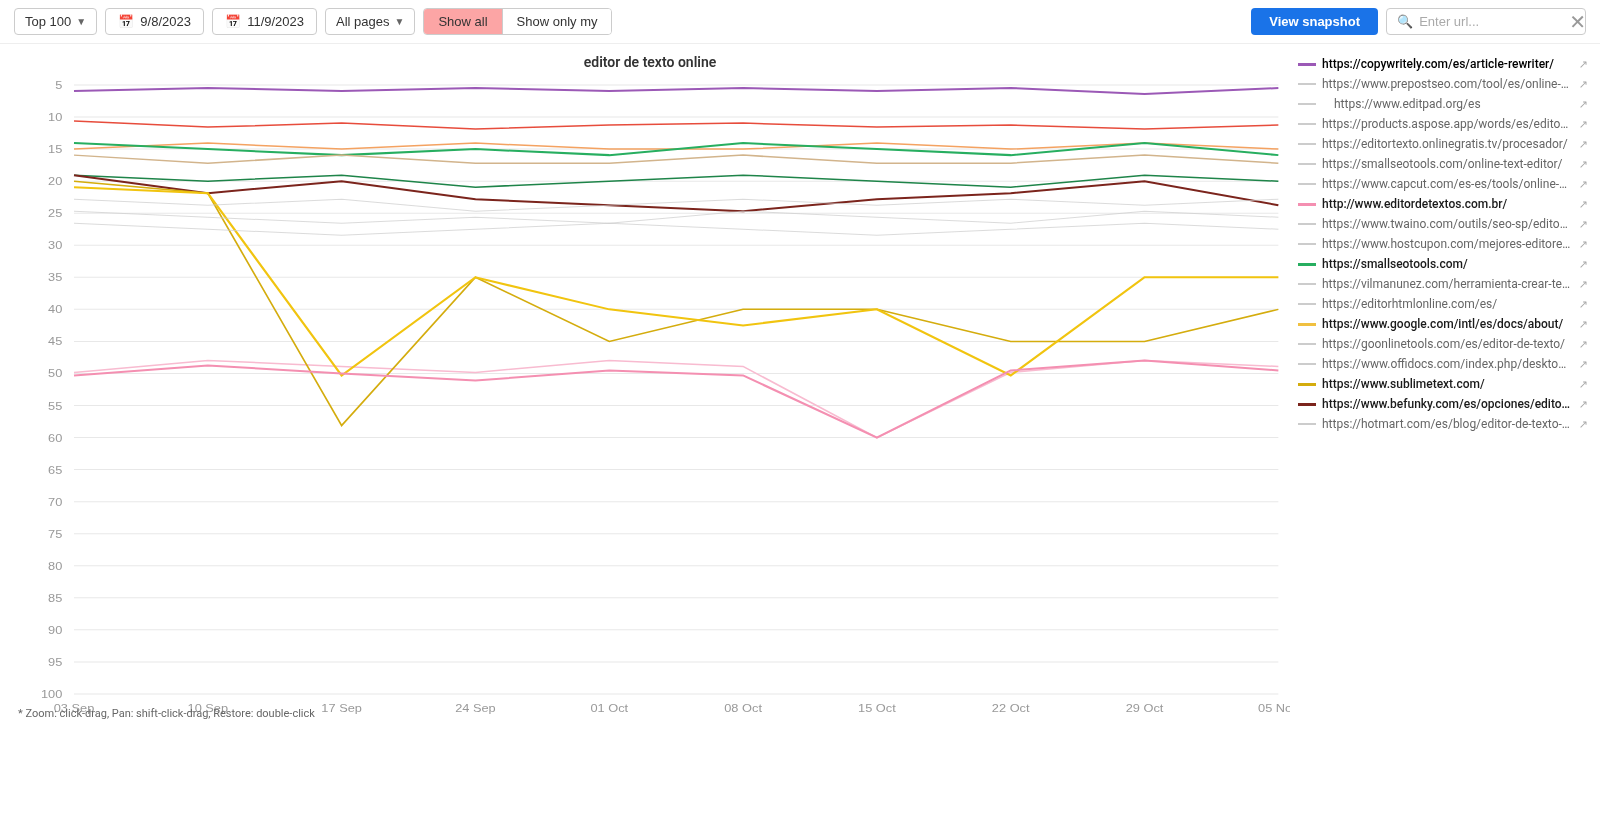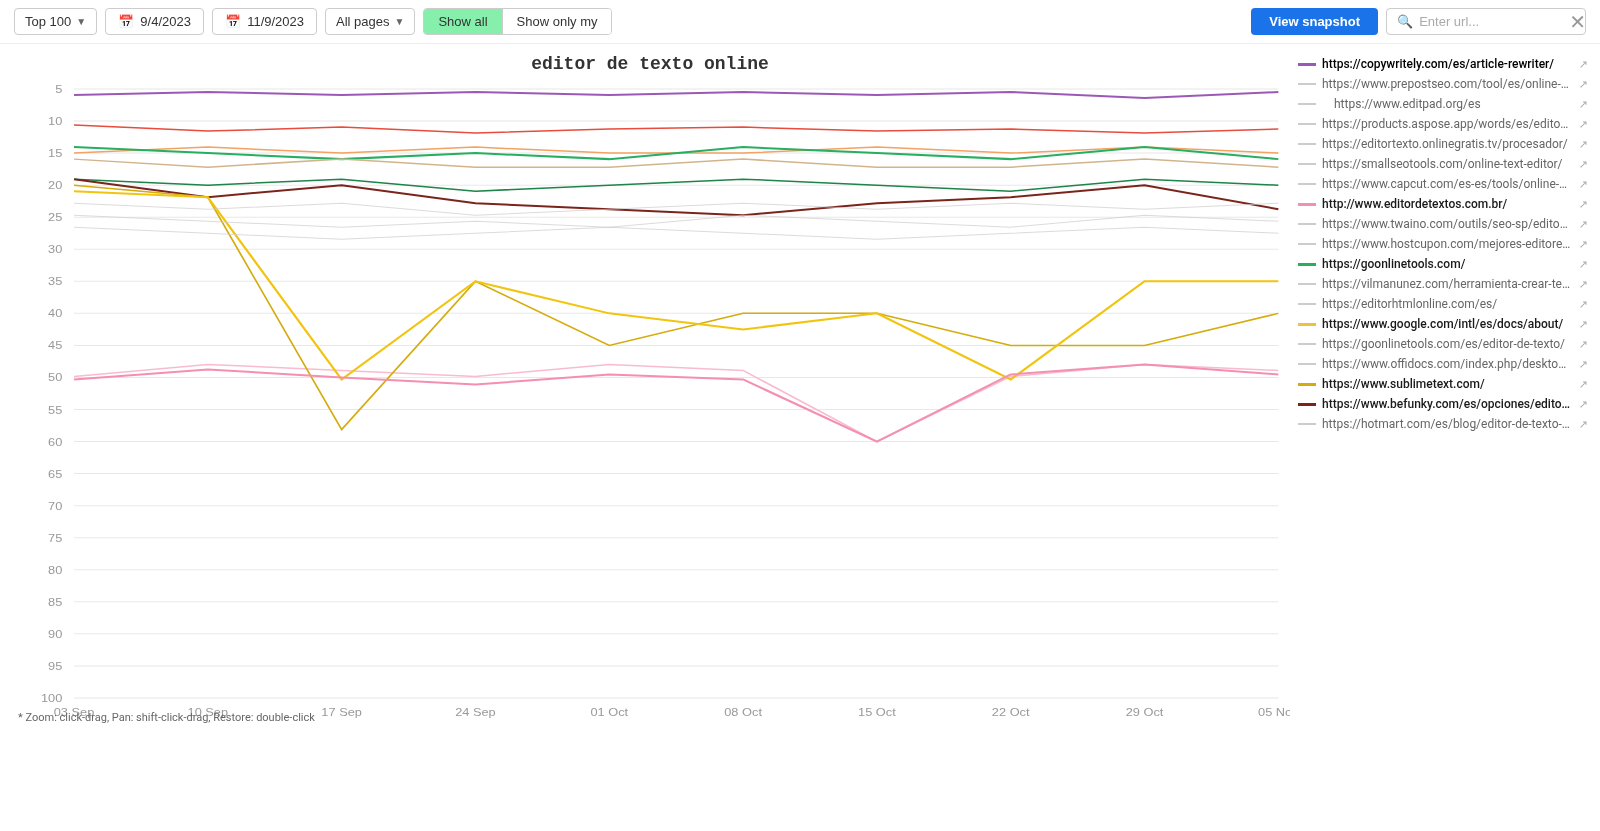--- a/index.html
+++ b/index.html
@@ -31,21 +31,21 @@
       display: flex; align-items: center; gap: 6px;
       border: 1px solid #ccc; border-radius: 4px;
       padding: 5px 12px; font-size: 13px; cursor: pointer;
       background: #fff; color: #333;
     }
     .date-icon { font-size: 13px; color: #666; }
 
     .toggle-group { display: flex; align-items: center; border: 1px solid #ccc; border-radius: 4px; overflow: hidden; }
     .toggle-btn { padding: 5px 14px; font-size: 13px; cursor: pointer; background: #fff; border: none; color: #333; border-right: 1px solid #ccc; }
     .toggle-btn:last-child { border-right: none; }
-    .toggle-btn.active { background: #86efac; font-weight: 500; }
+    .toggle-btn.active { background: #fca5a5; font-weight: 500; }
 
     .view-snapshot-btn {
       background: #1a73e8; color: #fff;
       border: none; border-radius: 4px;
       padding: 6px 18px; font-size: 13px; font-weight: 600;
       cursor: pointer;
     }
 
     .url-search {
       border: 1px solid #ccc; border-radius: 4px;
@@ -57,21 +57,21 @@
       border: none; outline: none; font-size: 13px; color: #333; width: 160px;
     }
     .url-search input::placeholder { color: #aaa; }
 
     
     .main-content { display: flex; height: calc(831px - 110px); }
 
     
     .chart-area { flex: 1; padding: 10px 0 10px 10px; position: relative; min-width: 0; }
 
-    .chart-title { text-align: center; font-size: 18px; font-weight: 600; color: #333; font-family: Liberation Mono, monospace; }
+    .chart-title { text-align: center; font-size: 14px; font-weight: 600; color: #333; }
     .chart-subtitle { text-align: center; font-size: 12px; color: #666; margin-top: 2px; }
     .chart-subtitle span { color: #1a73e8; }
 
     .chart-wrapper { position: relative; height: calc(100% - 60px); margin-top: 5px; }
 
     svg.chart-svg { width: 100%; height: 100%; }
 
     .zoom-hint { position: absolute; bottom: -4px; left: 8px; font-size: 11px; color: #666; }
 
     
@@ -94,21 +94,21 @@
   <div class="toolbar">
     <div class="toolbar-left">
 
       <button class="dropdown-btn">
         <span>Top 100</span>
         <span class="chevron">▼</span>
       </button>
 
       <button class="date-btn">
         <span class="date-icon">📅</span>
-        <span>9/4/2023</span>
+        <span>9/8/2023</span>
       </button>
 
       <button class="date-btn">
         <span class="date-icon">📅</span>
         <span>11/9/2023</span>
       </button>
 
       <button class="dropdown-btn">
         <span>All pages</span>
         <span class="chevron">▼</span>
@@ -297,21 +297,21 @@
           <span class="legend-link" style="color: rgb(102, 102, 102);">https://www.twaino.com/outils/seo-sp/editor-...</span>
           <span class="legend-ext">↗</span>
         </div>
         <div class="legend-item">
           <div class="legend-line" style="background: rgb(204, 204, 204);"></div>
           <span class="legend-link" style="color: rgb(102, 102, 102);">https://www.hostcupon.com/mejores-editore...</span>
           <span class="legend-ext">↗</span>
         </div>
         <div class="legend-item highlighted">
           <div class="legend-line bold" style="background: rgb(39, 174, 96);"></div>
-          <span class="legend-link" style="color: rgb(26, 26, 26);">https://goonlinetools.com/</span>
+          <span class="legend-link" style="color: rgb(26, 26, 26);">https://smallseotools.com/</span>
           <span class="legend-ext">↗</span>
         </div>
         <div class="legend-item">
           <div class="legend-line" style="background: rgb(204, 204, 204);"></div>
           <span class="legend-link" style="color: rgb(102, 102, 102);">https://vilmanunez.com/herramienta-crear-te...</span>
           <span class="legend-ext">↗</span>
         </div>
         <div class="legend-item">
           <div class="legend-line" style="background: rgb(204, 204, 204);"></div>
           <span class="legend-link" style="color: rgb(102, 102, 102);">https://editorhtmlonline.com/es/</span>

